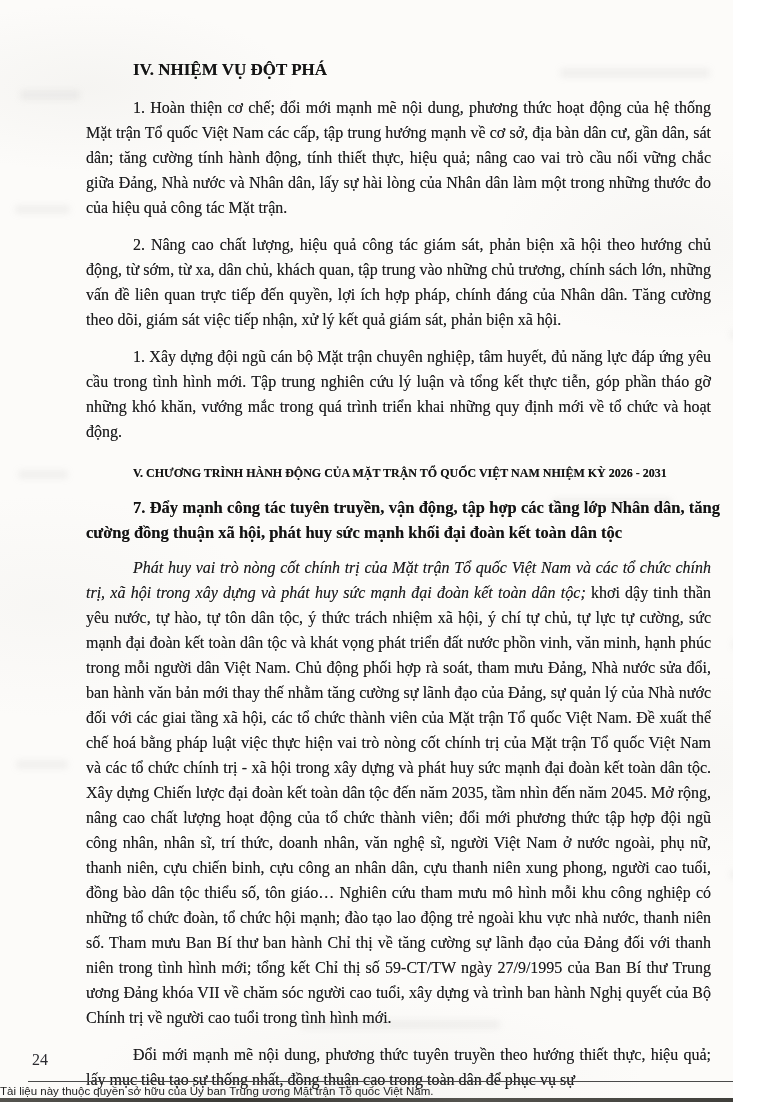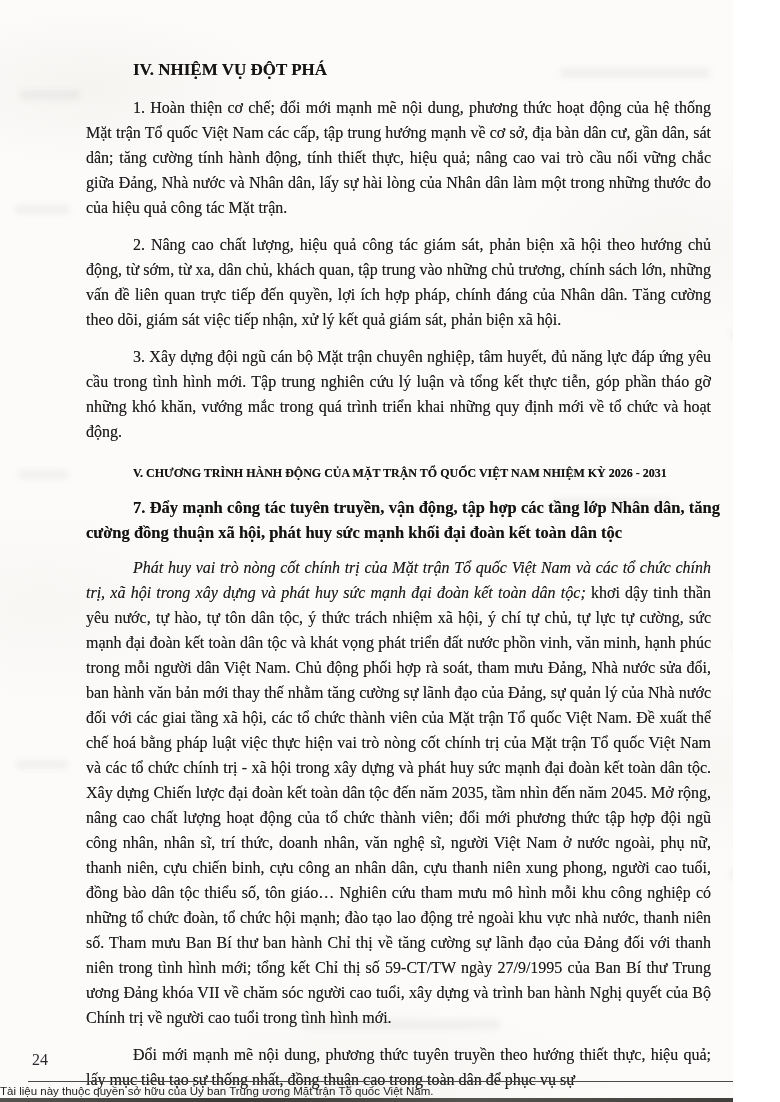--- a/index.html
+++ b/index.html
@@ -124,21 +124,21 @@
   <div class="smudge" style="left:16px;  top:760px; width:52px;  height:9px;"></div>
   <div class="smudge" style="left:730px; top:870px; width:44px;  height:9px;"></div>
   <div class="smudge" style="left:300px; top:1020px; width:200px; height:9px;"></div>
 
   <div class="content">
 
     <h2 class="h-main">IV. NHIỆM VỤ ĐỘT PHÁ</h2>
 
     <p class="body-para">1. Hoàn thiện cơ chế; đổi mới mạnh mẽ nội dung, phương thức hoạt động của hệ thống Mặt trận Tổ quốc Việt Nam các cấp, tập trung hướng mạnh về cơ sở, địa bàn dân cư, gần dân, sát dân; tăng cường tính hành động, tính thiết thực, hiệu quả; nâng cao vai trò cầu nối vững chắc giữa Đảng, Nhà nước và Nhân dân, lấy sự hài lòng của Nhân dân làm một trong những thước đo của hiệu quả công tác Mặt trận.</p>
     <p class="body-para">2. Nâng cao chất lượng, hiệu quả công tác giám sát, phản biện xã hội theo hướng chủ động, từ sớm, từ xa, dân chủ, khách quan, tập trung vào những chủ trương, chính sách lớn, những vấn đề liên quan trực tiếp đến quyền, lợi ích hợp pháp, chính đáng của Nhân dân. Tăng cường theo dõi, giám sát việc tiếp nhận, xử lý kết quả giám sát, phản biện xã hội.</p>
-    <p class="body-para">3. Xây dựng đội ngũ cán bộ Mặt trận chuyên nghiệp, tâm huyết, đủ năng lực đáp ứng yêu cầu trong tình hình mới. Tập trung nghiên cứu lý luận và tổng kết thực tiễn, góp phần tháo gỡ những khó khăn, vướng mắc trong quá trình triển khai những quy định mới về tổ chức và hoạt động.</p>
+    <p class="body-para">1. Xây dựng đội ngũ cán bộ Mặt trận chuyên nghiệp, tâm huyết, đủ năng lực đáp ứng yêu cầu trong tình hình mới. Tập trung nghiên cứu lý luận và tổng kết thực tiễn, góp phần tháo gỡ những khó khăn, vướng mắc trong quá trình triển khai những quy định mới về tổ chức và hoạt động.</p>
 
     <h2 class="h-justified">V. CHƯƠNG TRÌNH HÀNH ĐỘNG CỦA MẶT TRẬN TỔ QUỐC VIỆT NAM NHIỆM KỲ 2026 - 2031</h2>
 
     <h3 class="h-sub">7. Đẩy mạnh công tác tuyên truyền, vận động, tập hợp các tầng lớp Nhân dân, tăng cường đồng thuận xã hội, phát huy sức mạnh khối đại đoàn kết toàn dân tộc</h3>
 
     <p class="body-para"><em>Phát huy vai trò nòng cốt chính trị của Mặt trận Tổ quốc Việt Nam và các tổ chức chính trị, xã hội trong xây dựng và phát huy sức mạnh đại đoàn kết toàn dân tộc;</em><span> khơi dậy tinh thần yêu nước, tự hào, tự tôn dân tộc, ý thức trách nhiệm xã hội, ý chí tự chủ, tự lực tự cường, sức mạnh đại đoàn kết toàn dân tộc và khát vọng phát triển đất nước phồn vinh, văn minh, hạnh phúc trong mỗi người dân Việt Nam. Chủ động phối hợp rà soát, tham mưu Đảng, Nhà nước sửa đổi, ban hành văn bản mới thay thế nhằm tăng cường sự lãnh đạo của Đảng, sự quản lý của Nhà nước đối với các giai tầng xã hội, các tổ chức thành viên của Mặt trận Tổ quốc Việt Nam. Đề xuất thể chế hoá bằng pháp luật việc thực hiện vai trò nòng cốt chính trị của Mặt trận Tổ quốc Việt Nam và các tổ chức chính trị - xã hội trong xây dựng và phát huy sức mạnh đại đoàn kết toàn dân tộc. Xây dựng Chiến lược đại đoàn kết toàn dân tộc đến năm 2035, tầm nhìn đến năm 2045. Mở rộng, nâng cao chất lượng hoạt động của tổ chức thành viên; đổi mới phương thức tập hợp đội ngũ công nhân, nhân sĩ, trí thức, doanh nhân, văn nghệ sĩ, người Việt Nam ở nước ngoài, phụ nữ, thanh niên, cựu chiến binh, cựu công an nhân dân, cựu thanh niên xung phong, người cao tuổi, đồng bào dân tộc thiểu số, tôn giáo… Nghiên cứu tham mưu mô hình mỗi khu công nghiệp có những tổ chức đoàn, tổ chức hội mạnh; đào tạo lao động trẻ ngoài khu vực nhà nước, thanh niên số. Tham mưu Ban Bí thư ban hành Chỉ thị về tăng cường sự lãnh đạo của Đảng đối với thanh niên trong tình hình mới; tổng kết Chỉ thị số 59-CT/TW ngày 27/9/1995 của Ban Bí thư Trung ương Đảng khóa VII về chăm sóc người cao tuổi, xây dựng và trình ban hành Nghị quyết của Bộ Chính trị về người cao tuổi trong tình hình mới.</span></p>
 
     <p class="body-para">Đổi mới mạnh mẽ nội dung, phương thức tuyên truyền theo hướng thiết thực, hiệu quả; lấy mục tiêu tạo sự thống nhất, đồng thuận cao trong toàn dân để phục vụ sự</p>
 
   </div>

